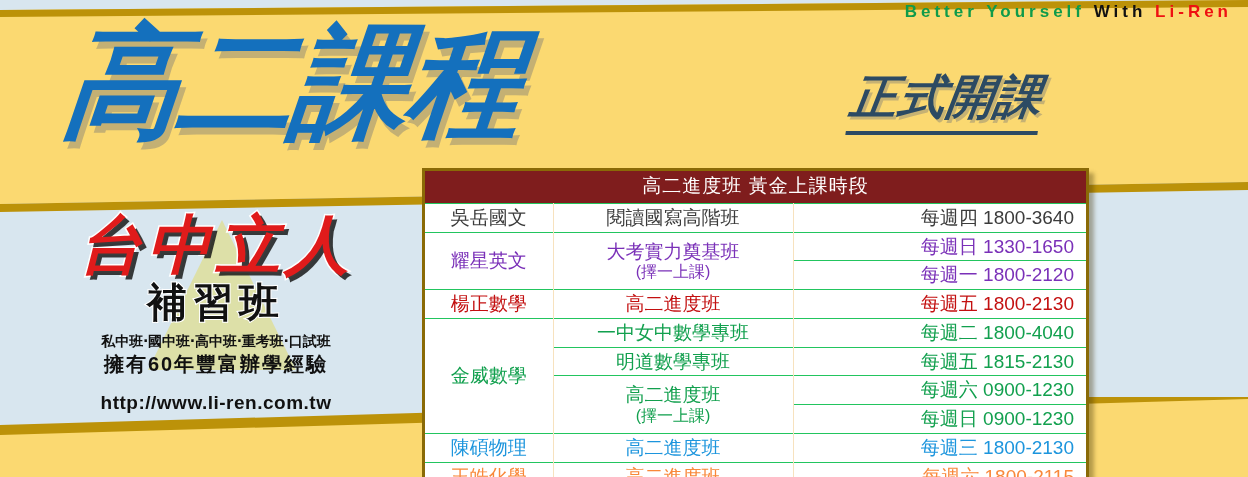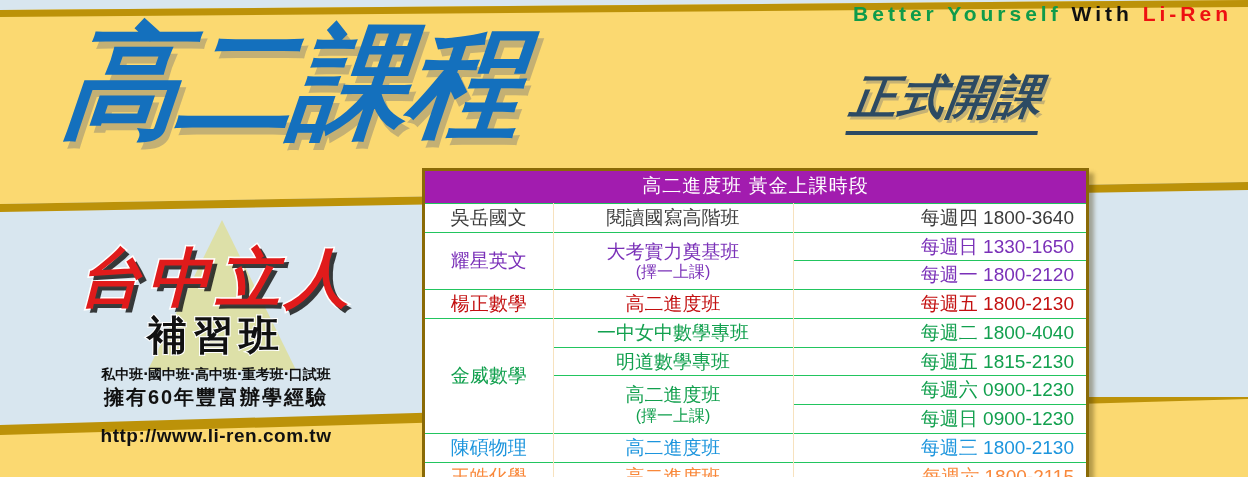--- a/index.html
+++ b/index.html
@@ -36,21 +36,21 @@
   }
   .band-bottom-line {
     position:absolute; left:0; bottom:0; width:1248px; height:80px;
     background:#bc9209;
     clip-path: polygon(0 28px, 1248px -8px, 1248px 2px, 0 38px);
   }
 
   
   .tagline {
     position:absolute; top:2px; right:16px;
-    font-size:21px; font-weight:bold; letter-spacing:4px;
+    font-size:17px; font-weight:bold; letter-spacing:4px;
     white-space:nowrap; z-index:6;
   }
   .tagline .g { color:#0f9b4a; }
   .tagline .k { color:#111111; }
   .tagline .r { color:#ee1111; }
 
   
   .hero-title {
     position:absolute; left:72px; top:16px; z-index:5;
     font-family:"DejaVu Sans","Liberation Sans",sans-serif;
@@ -88,21 +88,20 @@
   }
   .logo-main {
     position:relative; z-index:2;
     font-family:"DejaVu Sans","Liberation Sans",sans-serif;
     font-size:64px; font-weight:bold; font-style:italic;
     color:#e01b1b; letter-spacing:5px; line-height:1.05;
     white-space:nowrap;
     -webkit-text-stroke:3px #ffffff;
     paint-order: stroke fill;
     text-shadow: 4px 4px 0 rgba(25,25,25,.85);
-    margin-top: 33px;
   }
   .logo-sub {
     position:relative; z-index:2; margin-top:-4px;
     font-family:"DejaVu Sans","Liberation Sans",sans-serif;
     font-size:40px; font-weight:bold; color:#111111;
     letter-spacing:6px; white-space:nowrap;
     -webkit-text-stroke:2px #ffffff;
     paint-order: stroke fill;
   }
   .logo-tags {
@@ -124,21 +123,21 @@
   
   .table-wrap {
     position:absolute; left:422px; top:168px;
     width:667px; z-index:7;
     border:3px solid #8a6a06;
     background:#ffffff;
     box-shadow: 5px 5px 4px rgba(70,55,10,.38);
   }
   table.sched { width:100%; border-collapse:collapse; background:#fff; }
   table.sched th.hdr {
-    background:#a21caf; color:#ffffff;
+    background:#7f1d1d; color:#ffffff;
     font-size:19px; font-weight:normal; letter-spacing:1px;
     text-align:center; padding:4px 0 5px; line-height:1.2;
   }
   table.sched td {
     border-top:1px solid #22c55e;
     border-right:1px solid #f7e2be;
     font-size:19px; line-height:1.25;
     padding:2px 0;
     vertical-align:middle;
   }

